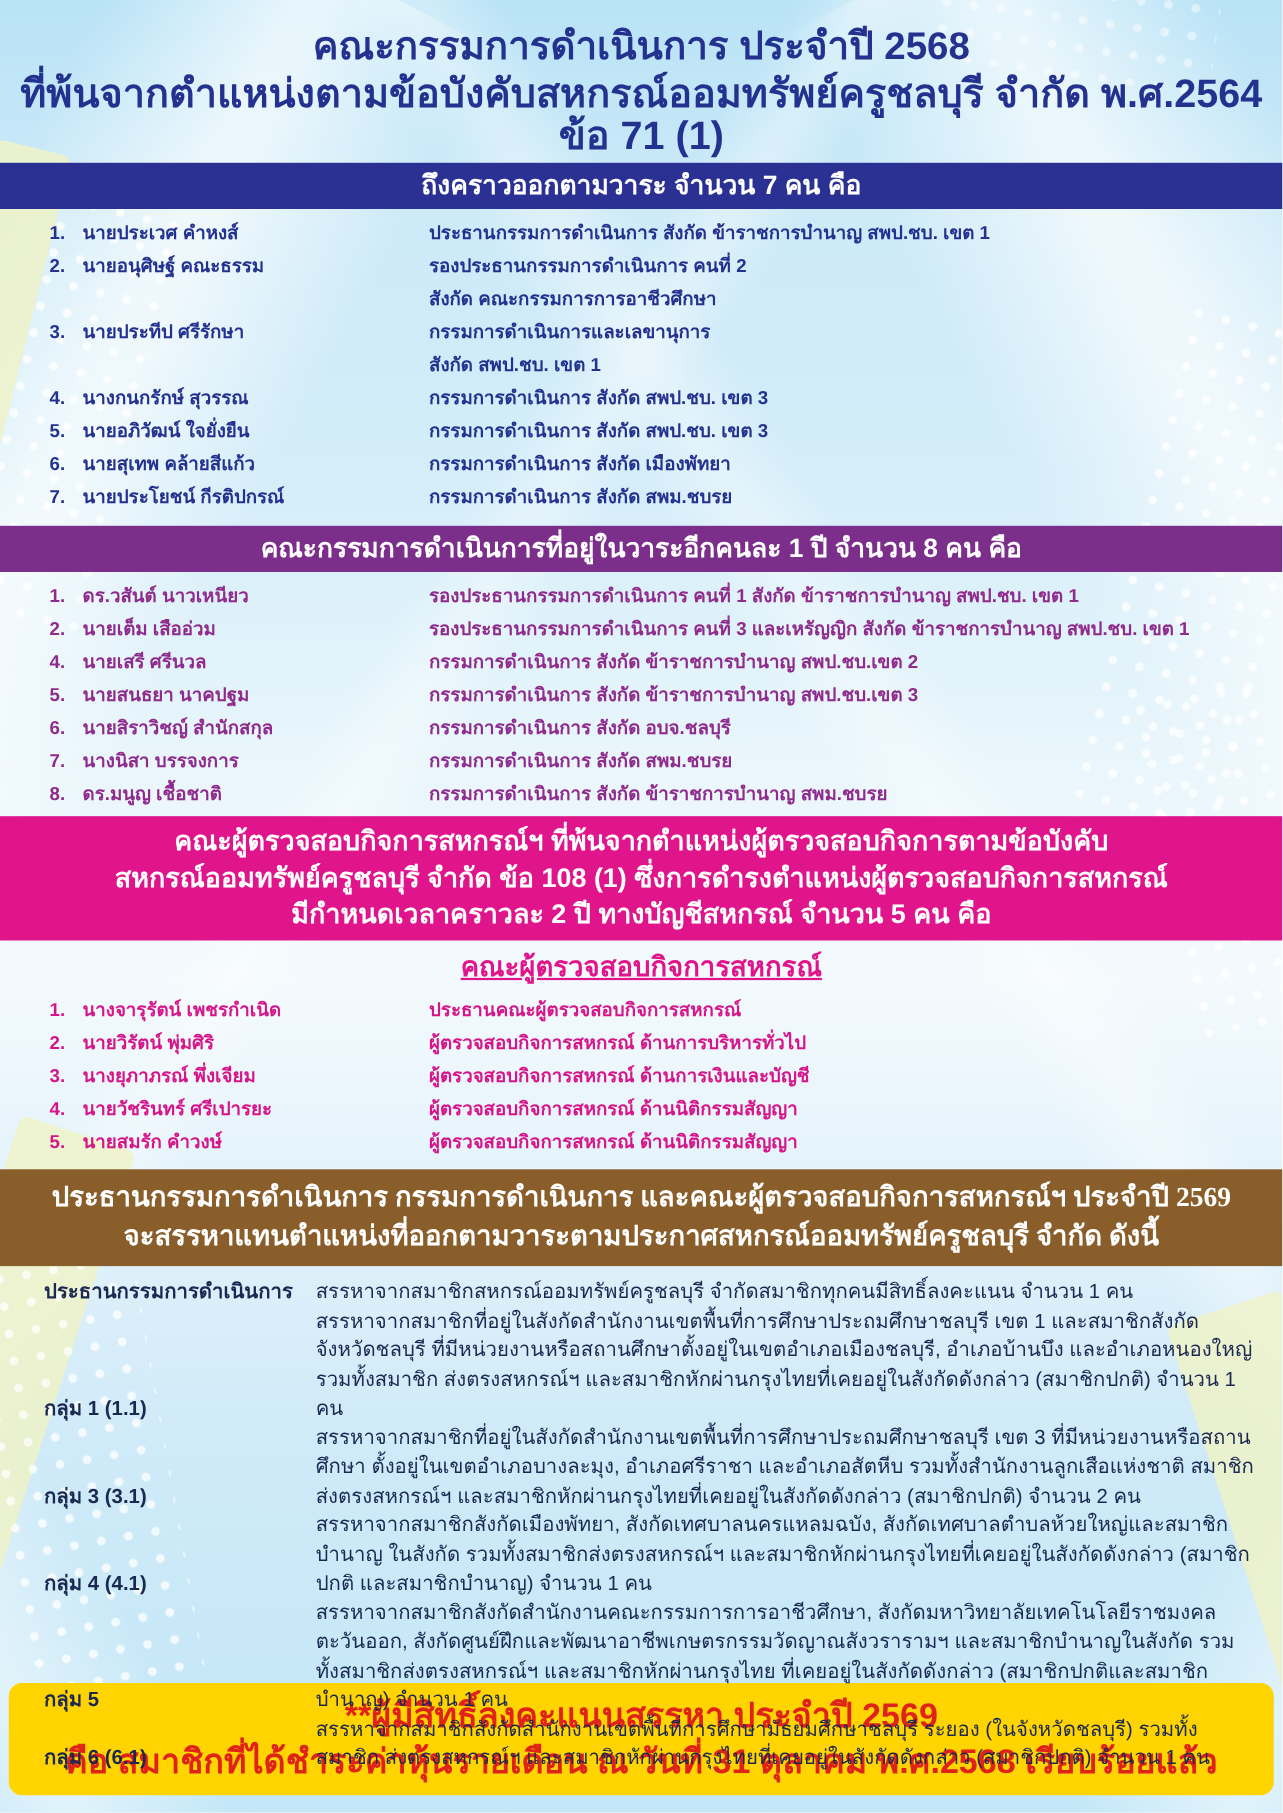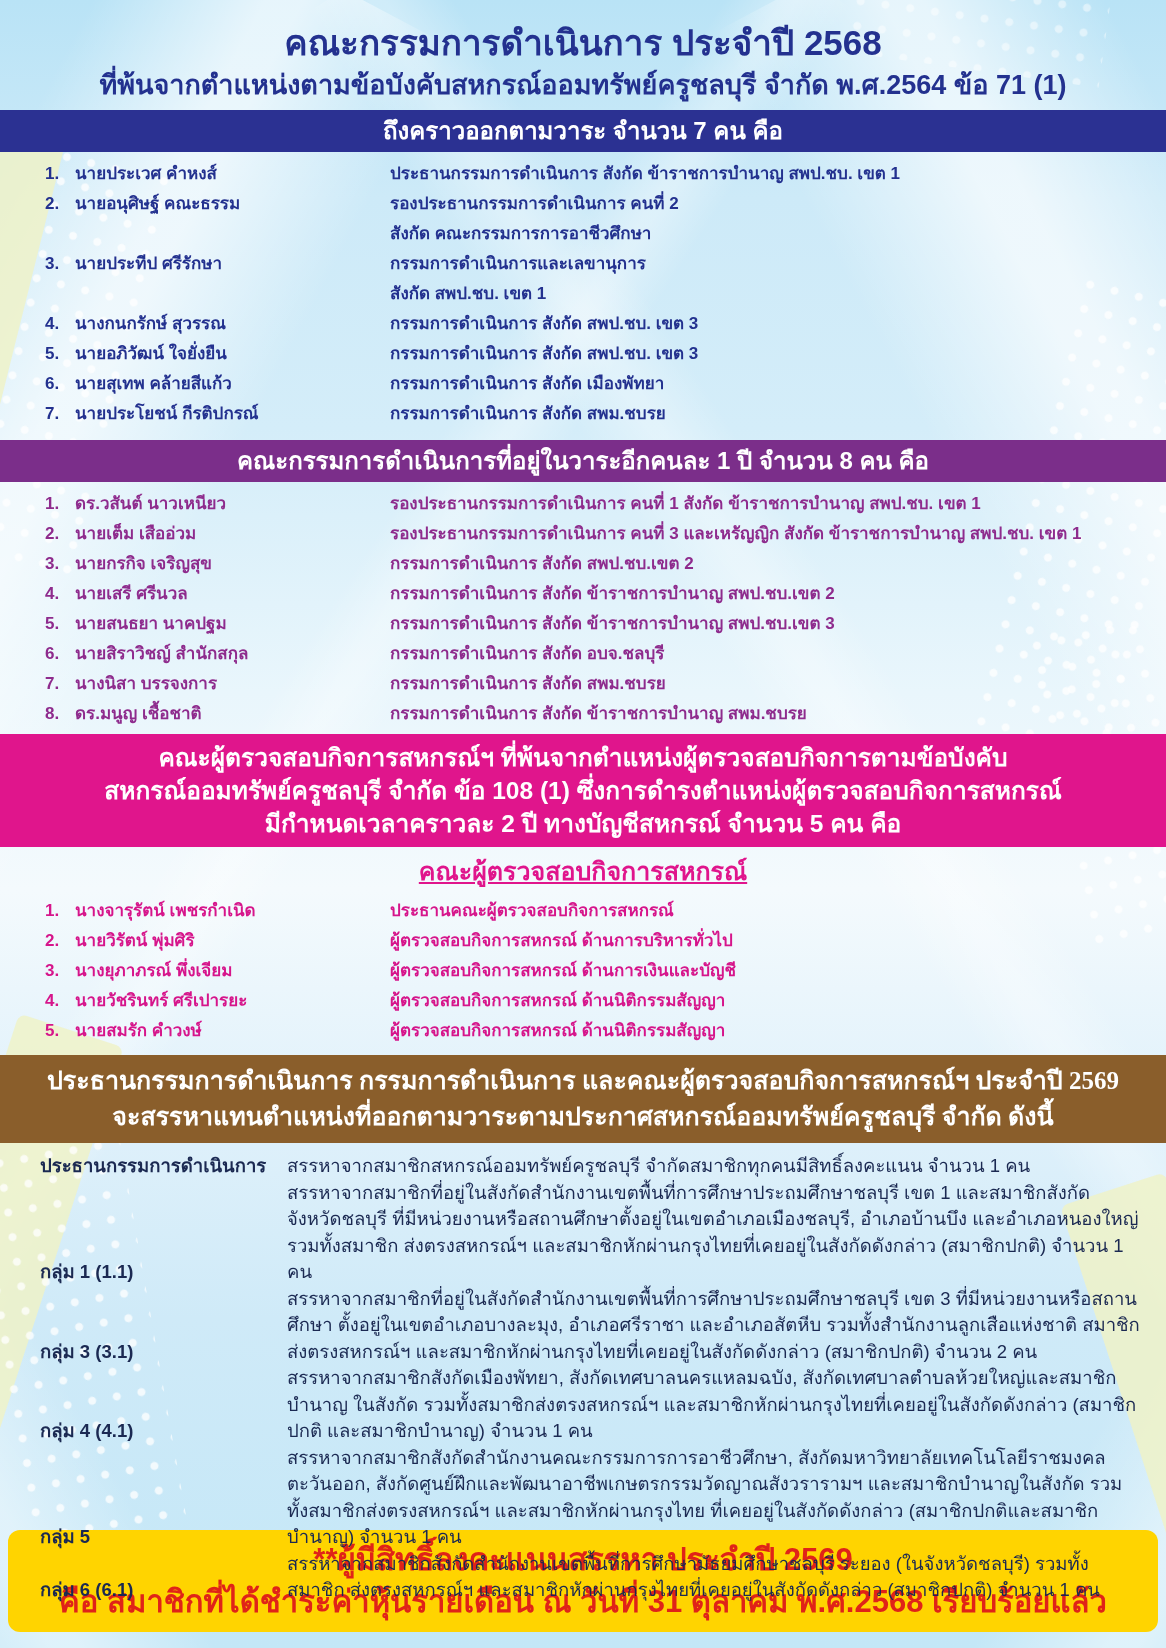--- a/index.html
+++ b/index.html
@@ -23,21 +23,21 @@
   .dots{background-image:radial-gradient(circle,rgba(255,255,255,.95) 3.5px,rgba(255,255,255,0) 4.5px);background-size:25px 25px;opacity:.8;}
   .d1{left:4px;top:150px;width:120px;height:430px;transform:rotate(14deg);}
   .d2{right:0px;top:280px;width:150px;height:520px;transform:rotate(14deg);}
   .d3{left:0px;top:1140px;width:160px;height:470px;transform:rotate(-10deg);}
   .d4{right:-8px;top:620px;width:120px;height:320px;transform:rotate(-12deg);}
   .d5{right:60px;top:-20px;width:260px;height:90px;transform:rotate(8deg);opacity:.5;}
 
   .content{position:relative;z-index:1;}
   .header{padding-top:20px;text-align:center;}
   .title{font-size:35px;font-weight:bold;color:var(--navy-text,#23318F);line-height:46px;}
-  .subtitle{font-size:27px;font-weight:bold;color:var(--navy-text,#23318F);line-height:38px;}
+  .subtitle{font-size:36px;font-weight:bold;color:var(--navy-text,#23318F);line-height:38px;}
   .bar{margin-top:6px;background:var(--navy-bar,#2B3192);color:#fff;text-align:center;
        font-size:24px;font-weight:bold;padding:6px 0;line-height:30px;}
   .bar.purple{background:var(--purple-bar,#7B2E8A);}
   .members{padding:7px 20px 5px 45px;font-size:17px;font-weight:bold;}
   .members.navy{color:var(--navy-text,#23318F);}
   .members.purple{color:var(--purple-text,#8E2B8D);}
   .members.magenta{color:var(--magenta-text,#D6158B);}
   .m-row{display:flex;align-items:flex-start;}
   .m-row>div{line-height:30px;}
   .m-num{display:inline-block;min-width:30px;}
@@ -139,26 +139,20 @@
             <div>รองประธานกรรมการดำเนินการ คนที่ 1 สังกัด ข้าราชการบำนาญ สพป.ชบ. เขต 1</div>
           </div>
         </div>
         <div class="m-row">
           <div class="m-name"><span class="m-num">2.</span><span>นายเต็ม  เสืออ่วม</span></div>
           <div class="m-pos">
             <div>รองประธานกรรมการดำเนินการ คนที่ 3 และเหรัญญิก สังกัด ข้าราชการบำนาญ สพป.ชบ. เขต 1</div>
           </div>
         </div>
         <div class="m-row">
-          <div class="m-name"><span class="m-num">3.</span><span>นายกรกิจ  เจริญสุข</span></div>
-          <div class="m-pos">
-            <div>กรรมการดำเนินการ สังกัด สพป.ชบ.เขต 2</div>
-          </div>
-        </div>
-        <div class="m-row">
           <div class="m-name"><span class="m-num">4.</span><span>นายเสรี  ศรีนวล</span></div>
           <div class="m-pos">
             <div>กรรมการดำเนินการ สังกัด ข้าราชการบำนาญ สพป.ชบ.เขต 2</div>
           </div>
         </div>
         <div class="m-row">
           <div class="m-name"><span class="m-num">5.</span><span>นายสนธยา  นาคปฐม</span></div>
           <div class="m-pos">
             <div>กรรมการดำเนินการ สังกัด ข้าราชการบำนาญ สพป.ชบ.เขต 3</div>
           </div>

